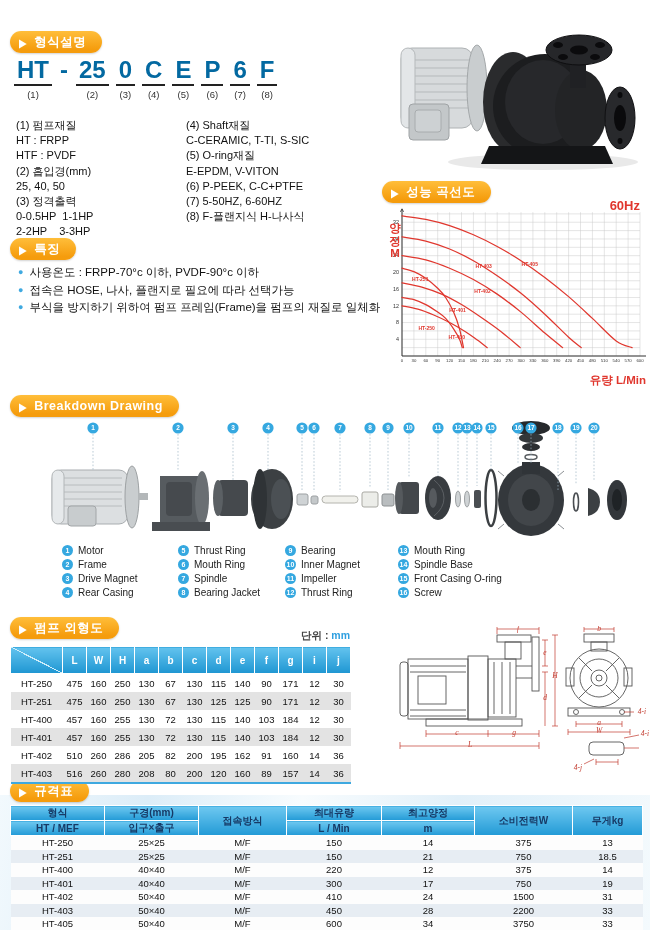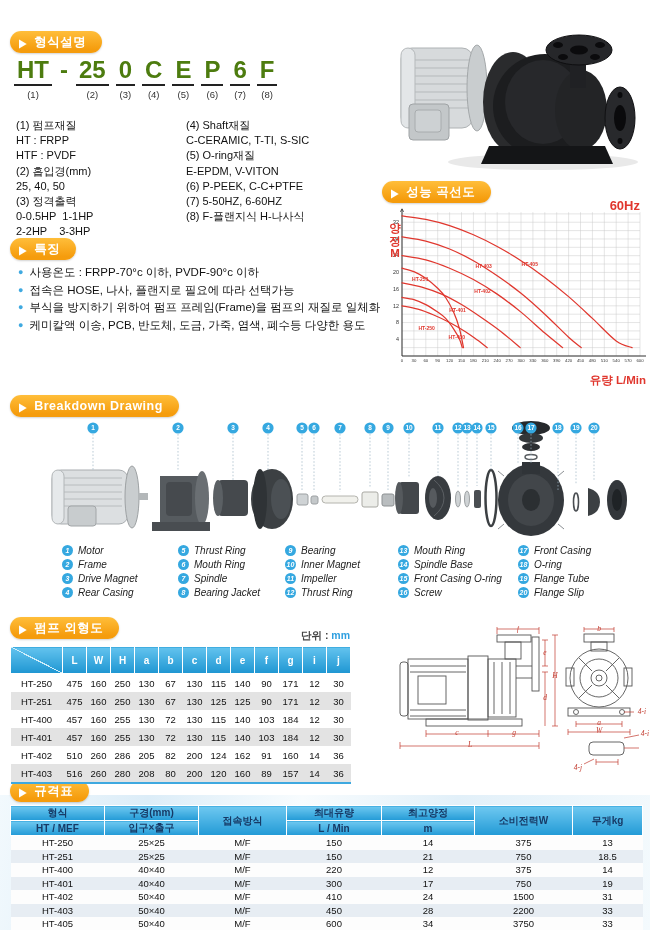--- a/index.html
+++ b/index.html
@@ -6,41 +6,41 @@
   #canvas{position:relative;width:650px;height:930px;background:#fff;overflow:hidden;
           font-family:"Liberation Sans","DejaVu Sans",sans-serif;color:#1a1a1a;}
   
   .badge{position:absolute;display:inline-flex;align-items:center;height:22px;border-radius:12px;
          background:linear-gradient(180deg,#ffbe3a 0%,#f59c0d 85%);color:#fff;font-weight:bold;
          font-size:12.5px;padding:0 16px 0 9px;letter-spacing:.5px;box-shadow:0 1px 2px rgba(0,0,0,.18);}
   .badge .arr{font-size:10px;margin-right:7px;transform:scaleY(1.15);}
   
   #model-code{position:absolute;left:14px;top:56px;display:flex;align-items:flex-start;}
   .seg{text-align:center;margin-right:7px;}
-  .seg-t{font-size:24px;font-weight:bold;color:#4d7c0f;border-bottom:2.5px solid #222;padding:0 3px;line-height:28px;}
+  .seg-t{font-size:24px;font-weight:bold;color:#0369a1;border-bottom:2.5px solid #222;padding:0 3px;line-height:28px;}
   .seg.dash .seg-t{border-bottom:none;padding:0 1px;}
   .seg-n{font-size:9.5px;color:#333;margin-top:3px;}
   
   .desc-col{position:absolute;top:118px;font-size:11px;line-height:15.2px;color:#111;white-space:pre;}
   #desc-left{left:16px;}
   #desc-right{left:186px;}
   
   #features{position:absolute;left:18px;top:264px;font-size:11.5px;line-height:17.5px;color:#111;}
   .feat-line .dot{color:#3fa9e0;font-size:9px;margin-right:6px;vertical-align:1px;}
   
   #chart-wrap{position:absolute;left:388px;top:196px;width:262px;height:186px;}
   #hz-label{position:absolute;right:10px;top:2px;color:#e0372e;font-weight:bold;font-size:13px;}
   #ylab{position:absolute;left:0;top:26px;width:14px;color:#e0372e;font-weight:bold;font-size:11.5px;
         line-height:12.5px;word-break:break-all;text-align:center;}
   #xlab{position:absolute;right:4px;bottom:-6px;color:#e0372e;font-weight:bold;font-size:11.5px;}
   
   #bd-svg{position:absolute;left:10px;top:418px;}
   #parts-list{position:absolute;left:10px;top:545px;width:632px;height:58px;}
   .pcol{position:absolute;top:0;}
-  .pitem{display:flex;align-items:flex-end;margin-bottom:3px;height:11px;font-style:italic;}
+  .pitem{display:flex;align-items:flex-end;margin-bottom:3px;height:11px;}
   .pnum{display:inline-block;width:11px;height:11px;border-radius:50%;background:#35a8e0;color:#fff;
         font-size:7px;font-weight:bold;line-height:11px;text-align:center;margin-right:5px;flex:none;}
   .plabel{font-size:10px;color:#222;white-space:nowrap;}
   
   #unit{position:absolute;left:180px;top:629px;width:170px;text-align:right;font-size:10.5px;font-weight:bold;color:#444;}
   #unit .uv{color:#2e9fe0;text-align:center;}
   table{border-collapse:collapse;}
   #outline-table{position:absolute;left:10px;top:646px;width:340px;table-layout:fixed;
                  border-bottom:2px solid #3fa9e0;}
   #outline-table th{background:linear-gradient(180deg,#63c3ee 0%,#1e96d2 100%);color:#fff;font-size:10px;
@@ -257,21 +257,20 @@
         <text x="95.71333333333334" y="72.22" font-size="5" fill="#e0372e" text-anchor="middle" font-weight="bold">HT-403</text>
         <text x="141.7266666666667" y="70.13000000000001" font-size="5" fill="#e0372e" text-anchor="middle" font-weight="bold">HT-405</text>
       </svg>
     <div id="xlab">유량 L/Min</div>
   </div>
 
   <div id="features">
       <div class="feat-line"><span class="dot">●</span><span>사용온도 : FRPP-70°c 이하, PVDF-90°c 이하</span></div>
       <div class="feat-line"><span class="dot">●</span><span>접속은 HOSE, 나사, 플랜지로 필요에 따라 선택가능</span></div>
       <div class="feat-line"><span class="dot">●</span><span>부식을 방지하기 위하여 펌프 프레임(Frame)을 펌프의 재질로 일체화</span></div>
-      <div class="feat-line"><span class="dot">●</span><span>케미칼액 이송, PCB, 반도체, 도금, 가죽, 염색, 폐수등 다양한 용도</span></div>
     </div>
 
   <svg id="bd-svg" width="632" height="126" viewBox="0 0 632 126">
     <g id="bd-parts">
 
       <rect x="42" y="52" width="76" height="54" rx="9" fill="#dcdfe1" stroke="#a9adb0"></rect>
       <path d="M46 60 H112 M46 67 H112 M46 74 H112 M46 81 H112 M46 88 H112" stroke="#b8bcbe" fill="none"></path>
       <rect x="42" y="52" width="12" height="54" rx="6" fill="#e6e9eb" stroke="#b2b6b8"></rect>
       <rect x="58" y="88" width="28" height="20" rx="3" fill="#c8ccce" stroke="#a2a6a8"></rect>
       <ellipse cx="122" cy="79" rx="7" ry="31" fill="#c9cdcf" stroke="#9da1a3"></ellipse>
@@ -456,38 +455,20 @@
         </div>
         <div class="pitem">
           <span class="pnum">15</span>
           <span class="plabel">Front Casing O-ring</span>
         </div>
         <div class="pitem">
           <span class="pnum">16</span>
           <span class="plabel">Screw</span>
         </div>
       </div>
-      <div class="pcol" style="left: 508px;">
-        <div class="pitem">
-          <span class="pnum">17</span>
-          <span class="plabel">Front Casing</span>
-        </div>
-        <div class="pitem">
-          <span class="pnum">18</span>
-          <span class="plabel">O-ring</span>
-        </div>
-        <div class="pitem">
-          <span class="pnum">19</span>
-          <span class="plabel">Flange Tube</span>
-        </div>
-        <div class="pitem">
-          <span class="pnum">20</span>
-          <span class="plabel">Flange Slip</span>
-        </div>
-      </div>
     </div>
 
   <div id="unit">
     <span>단위 : </span><span class="uv">mm</span>
   </div>
   <table id="outline-table">
     <colgroup id="outline-cols">
         <col style="width: 52px;">
         <col style="width: 24px;">
         <col style="width: 24px;">
@@ -581,21 +562,21 @@
           <td>30</td>
         </tr>
         <tr>
           <td>HT-402</td>
           <td>510</td>
           <td>260</td>
           <td>286</td>
           <td>205</td>
           <td>82</td>
           <td>200</td>
-          <td>124</td>
+          <td>195</td>
           <td>162</td>
           <td>91</td>
           <td>160</td>
           <td>14</td>
           <td>36</td>
         </tr>
         <tr class="alt">
           <td>HT-403</td>
           <td>516</td>
           <td>260</td>

